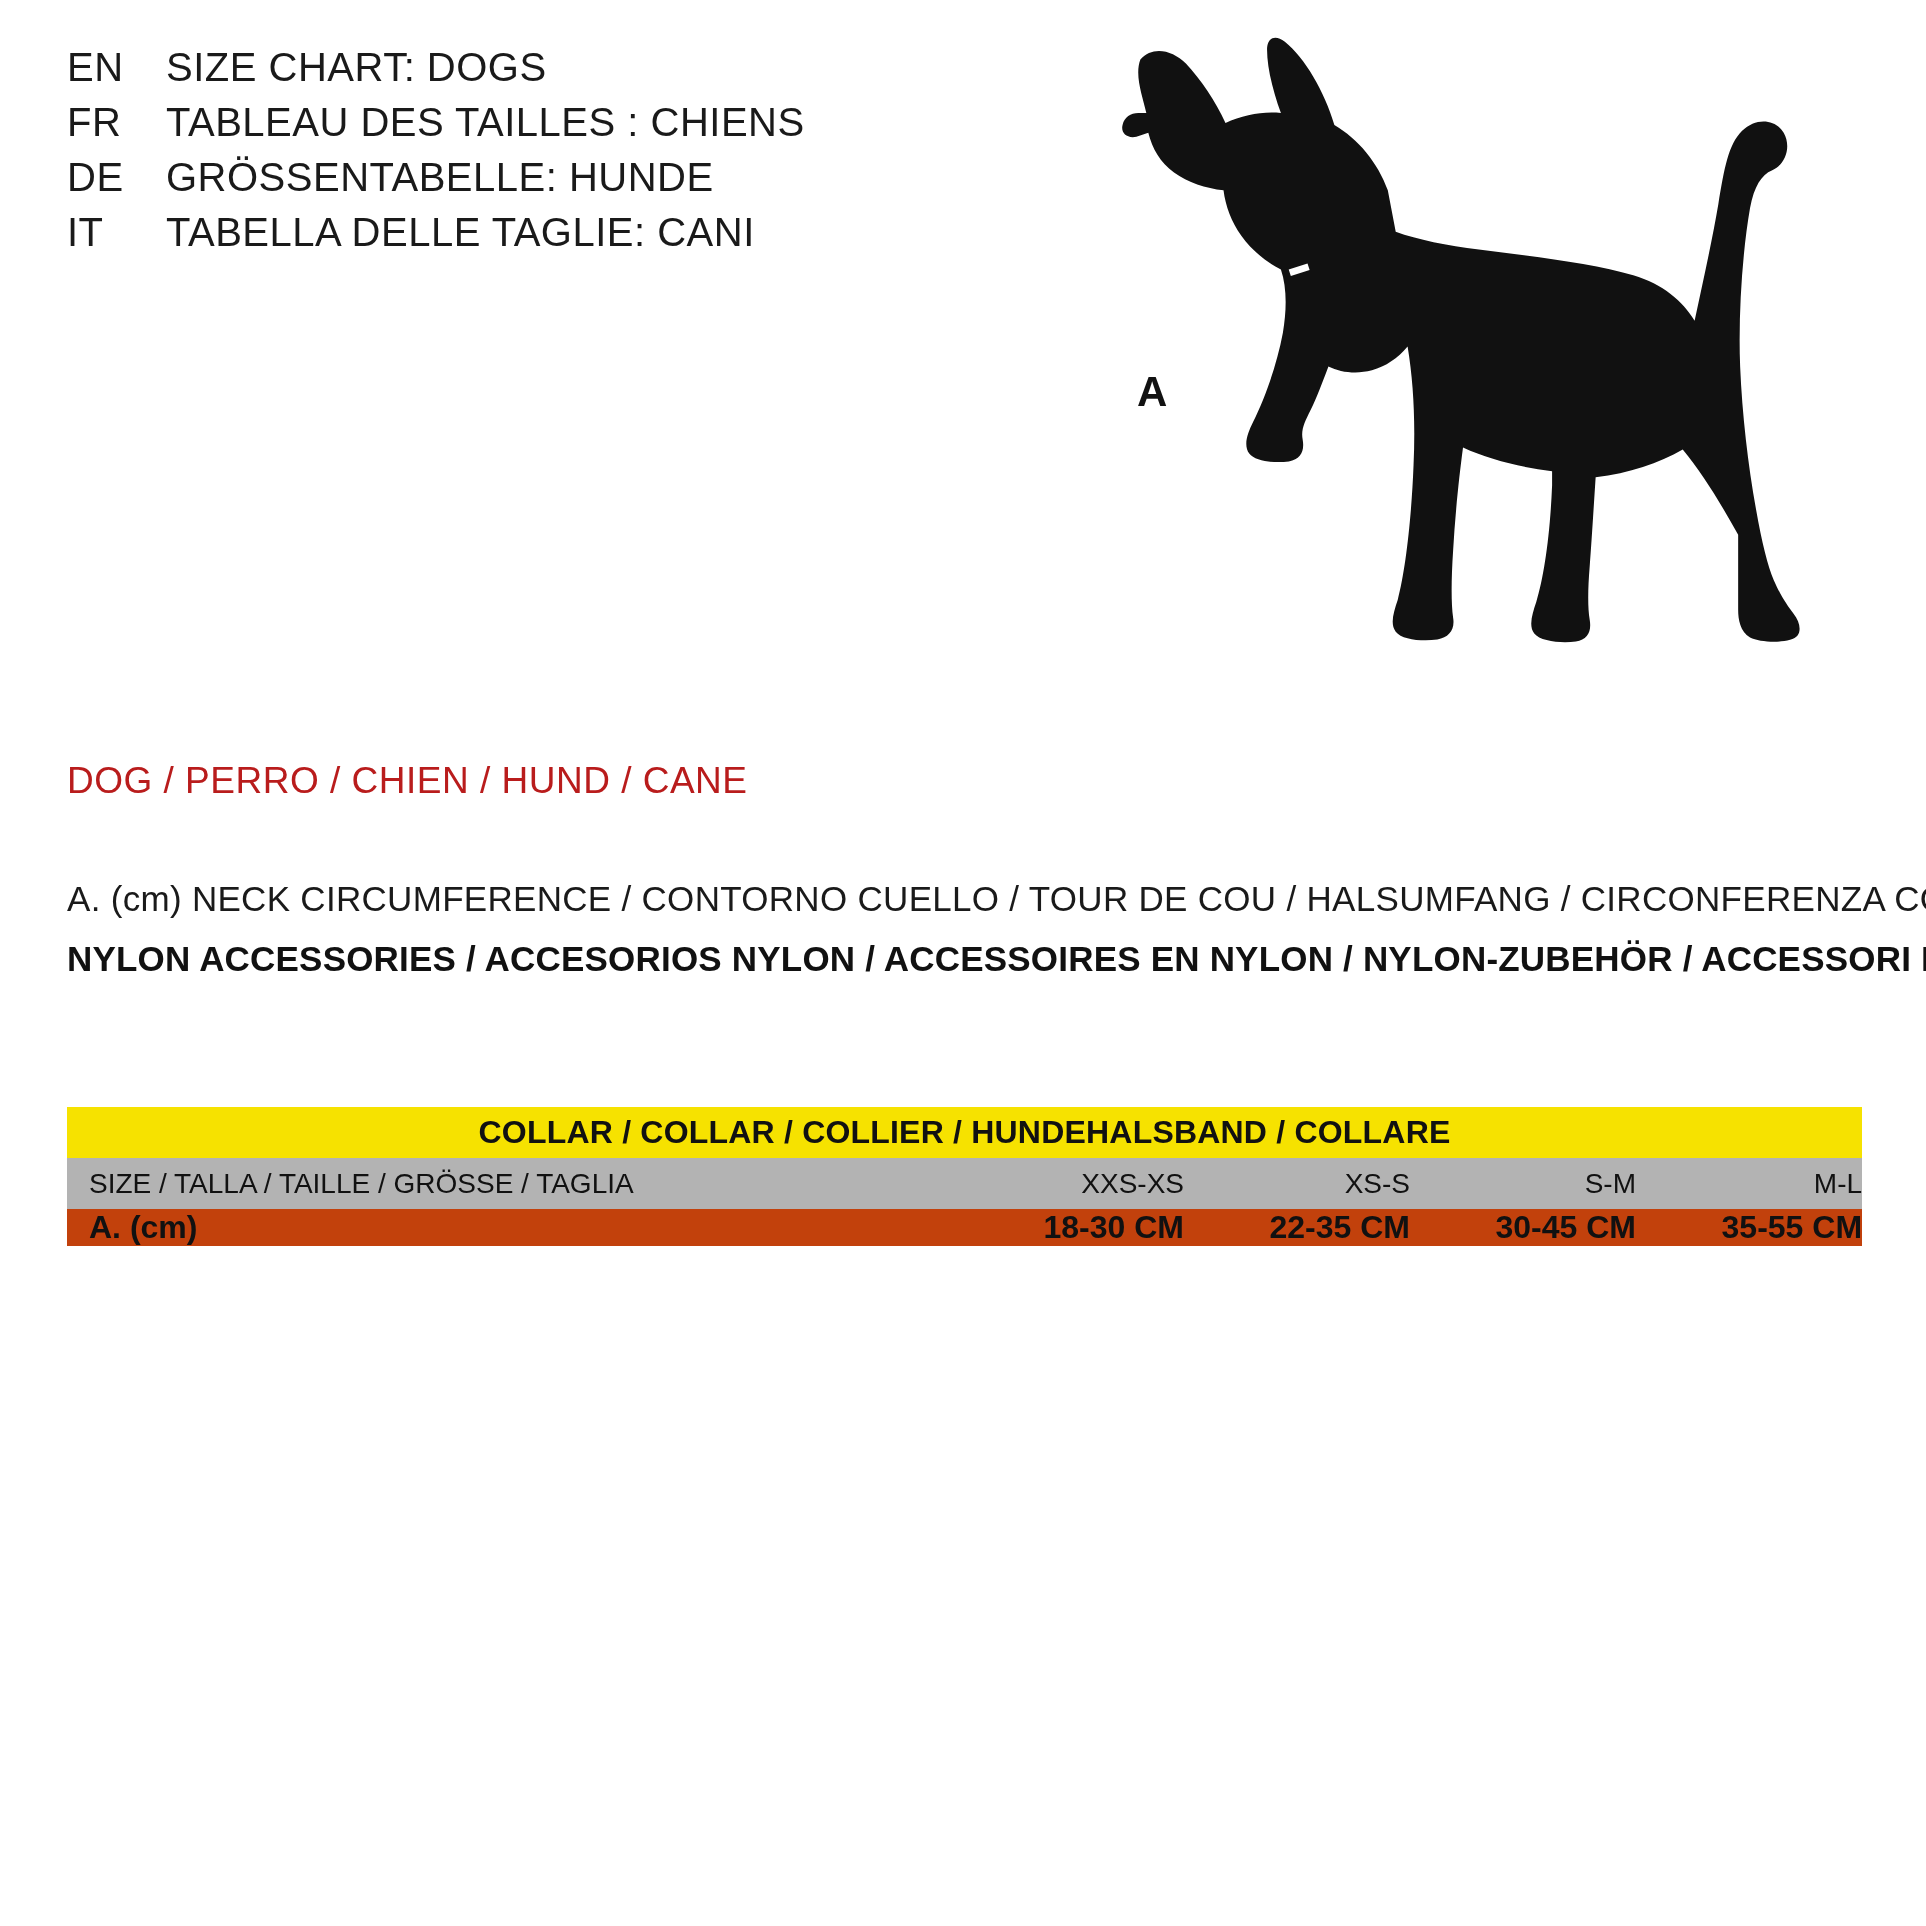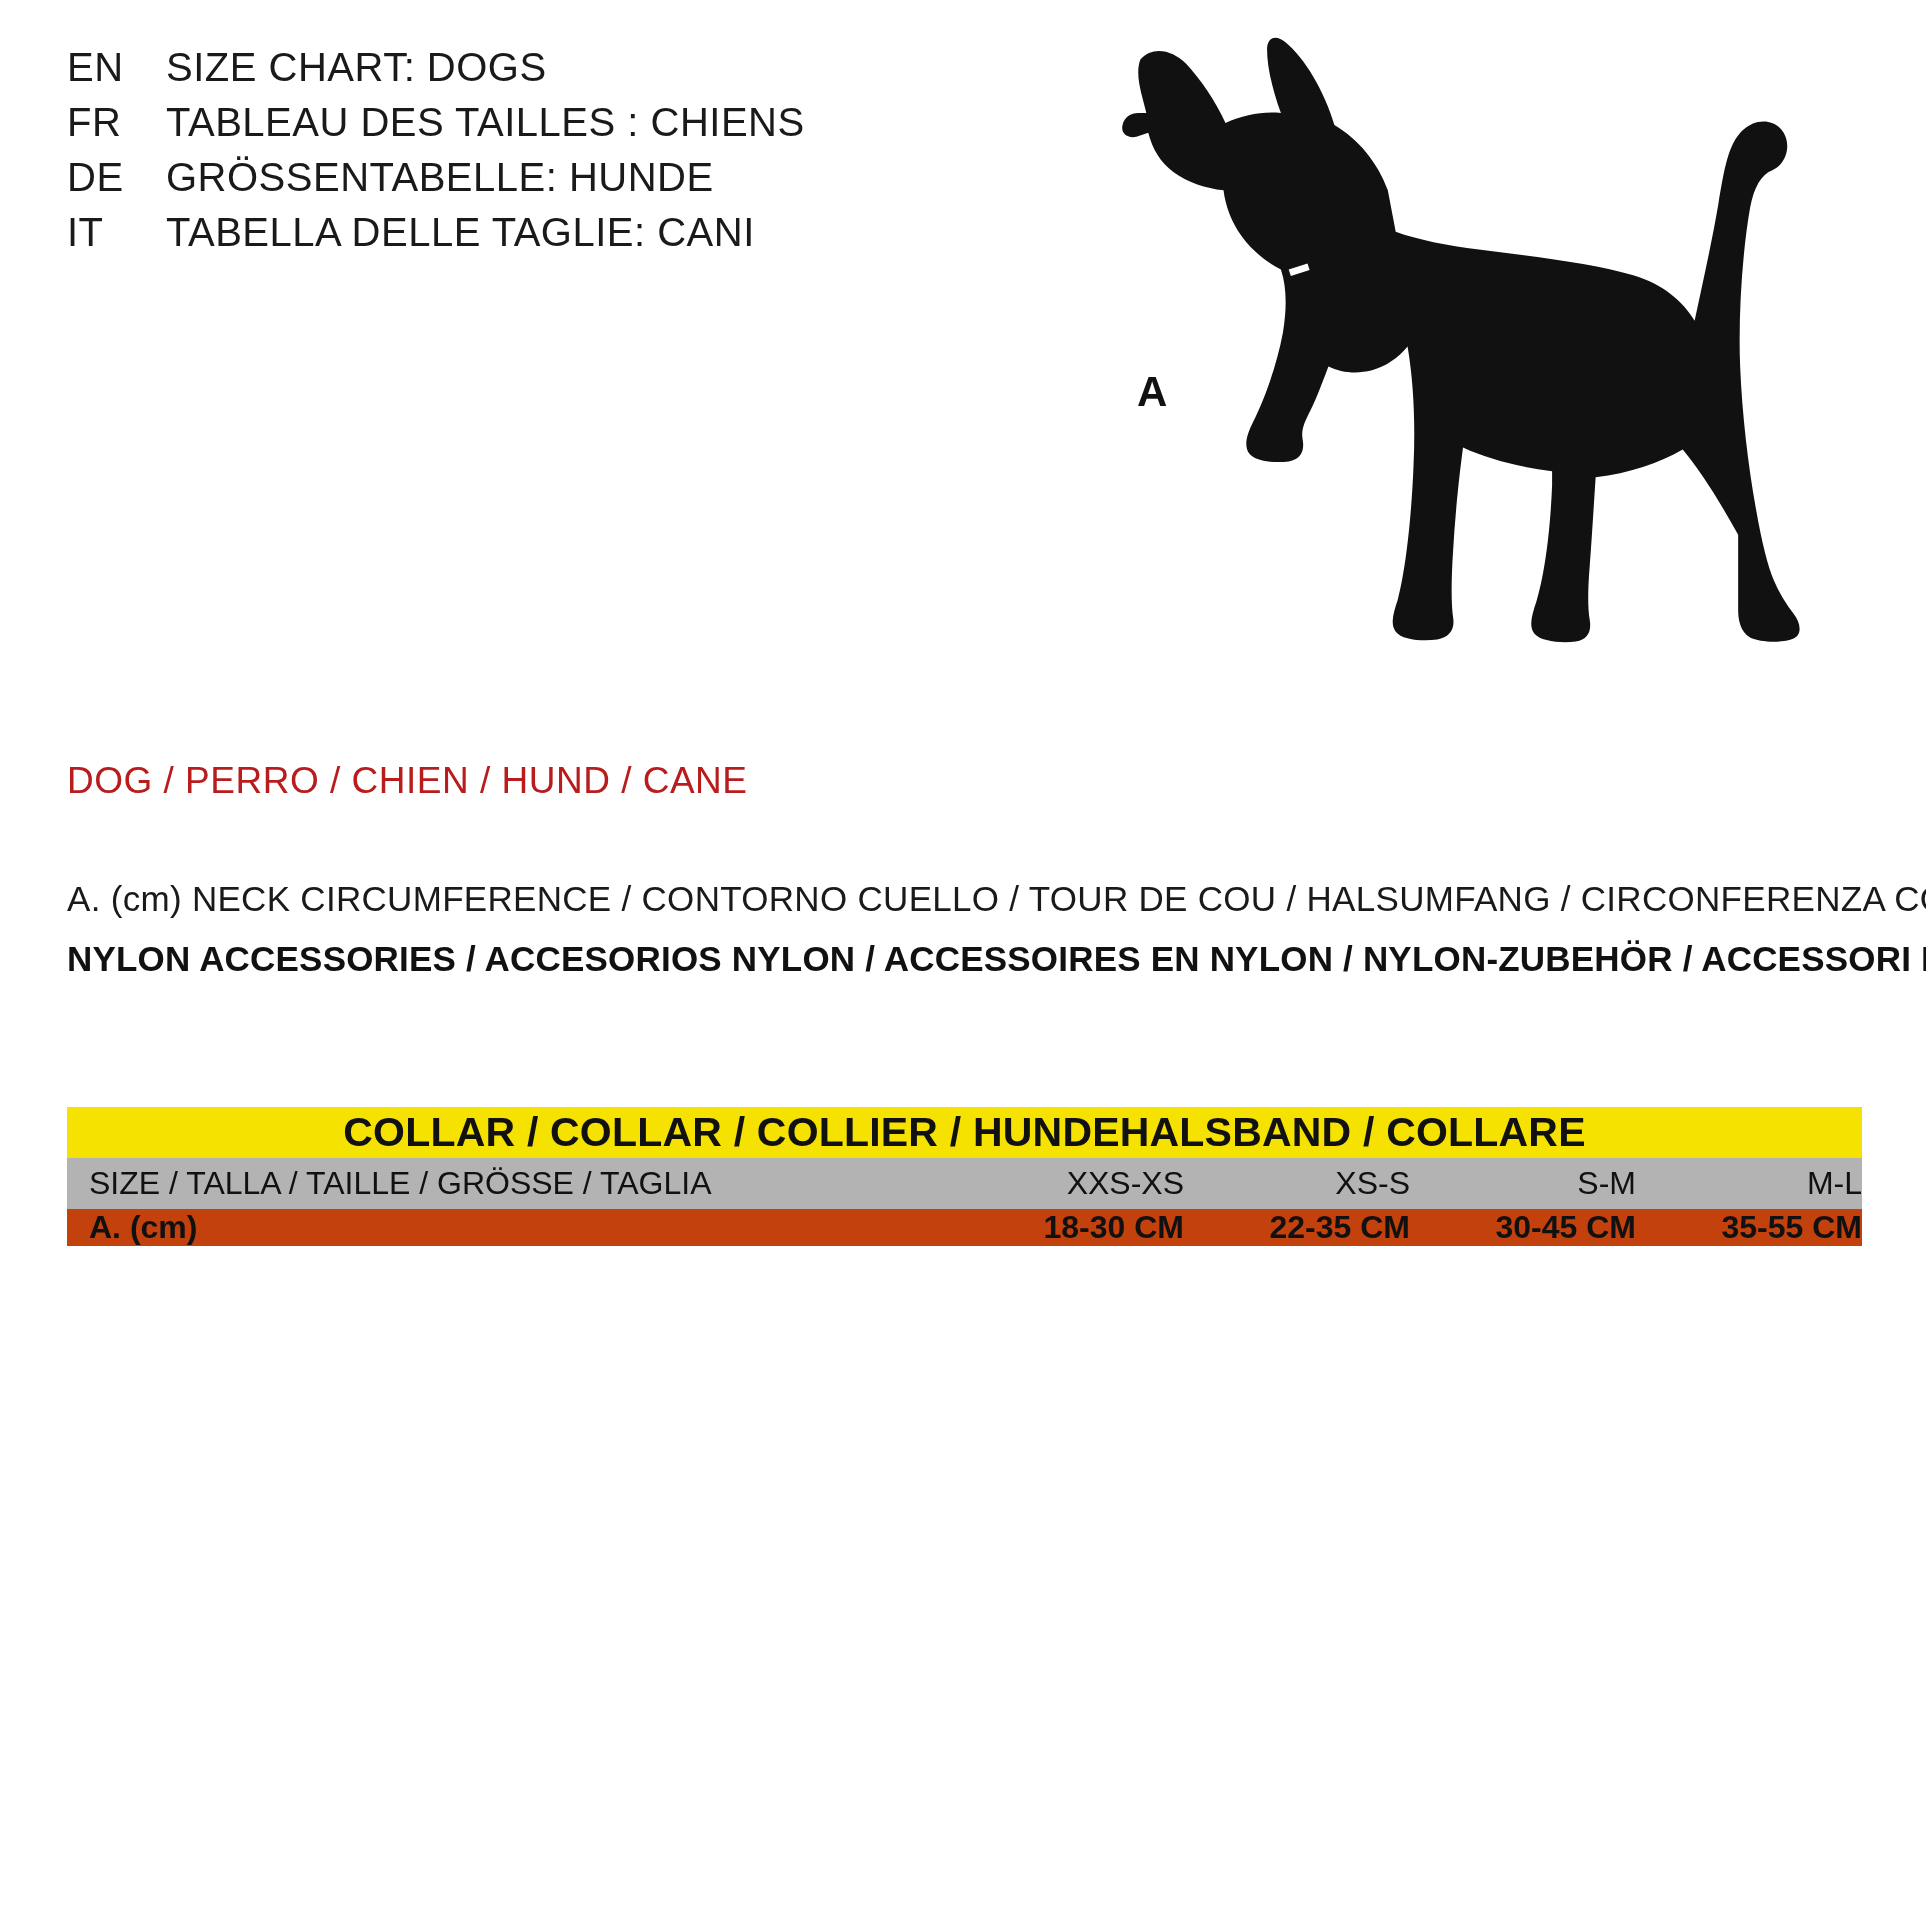--- a/index.html
+++ b/index.html
@@ -104,30 +104,30 @@
     border-collapse: collapse;
     table-layout: fixed;
   }
   .size-table td, .size-table th {
     padding: 0;
     margin: 0;
   }
   .tbl-banner {
     background: #f6e200;
     text-align: center;
-    font-size: 41px;
+    font-size: 32px;
     font-weight: bold;
     color: #111111;
     height: 51px;
     letter-spacing: 0.2px;
   }
   .tbl-head-row td {
     background: #b3b3b3;
     height: 51px;
-    font-size: 32px;
+    font-size: 28px;
     color: #111111;
   }
   .tbl-row-white td {
     background: #ffffff;
     height: 51px;
     font-size: 32px;
     color: #111111;
   }
   .tbl-row-grey td {
     background: #c2410c;

